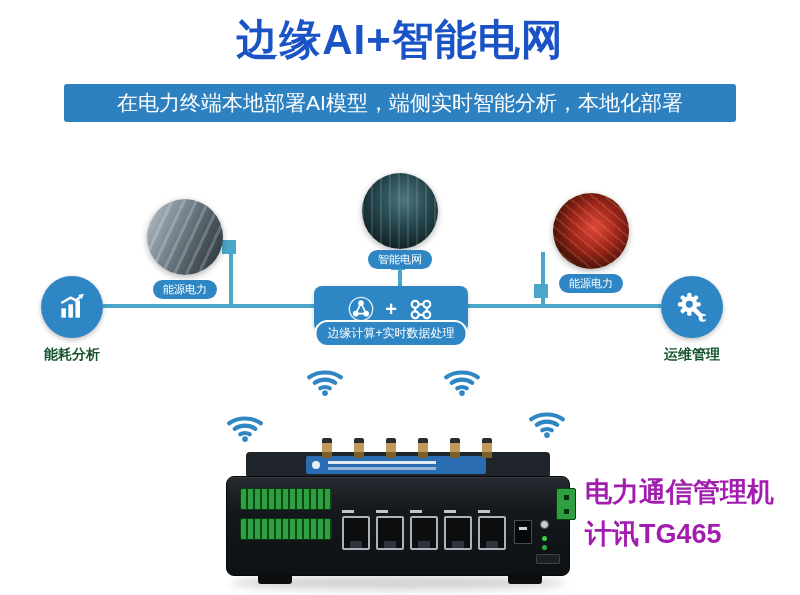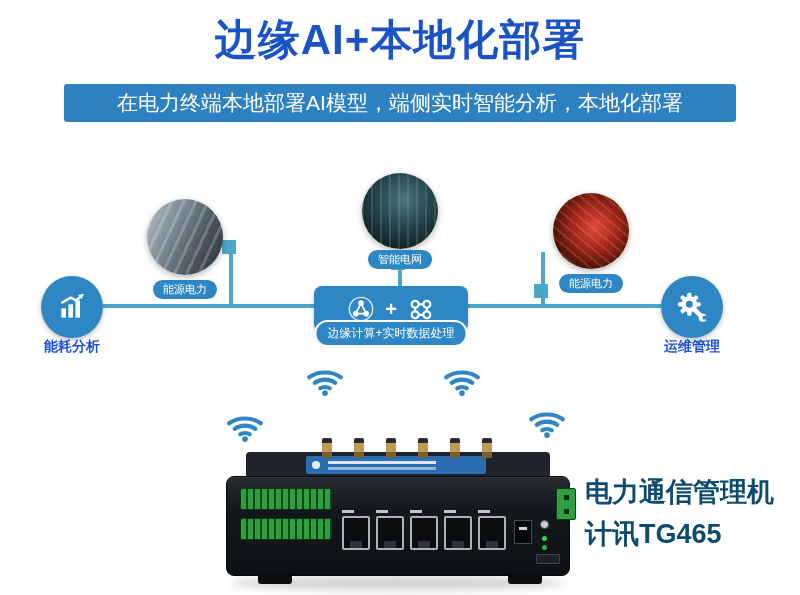--- a/index.html
+++ b/index.html
@@ -53,21 +53,21 @@
   }
   .plabel.tight { margin-top:-4px; position:relative; z-index:3; }
 
   
   .inode { position:absolute; width:62px; text-align:center; }
   .icircle {
     width:62px; height:62px; border-radius:50%; background:#2e86c4;
     display:flex; align-items:center; justify-content:center;
     box-shadow:0 2px 5px rgba(0,0,0,.25);
   }
-  .ilabel { margin-top:0; font-size:14px; font-weight:700; color:#1d4ed8; white-space:nowrap; }
+  .ilabel { margin-top:8px; font-size:14px; font-weight:700; color:#14532d; white-space:nowrap; }
 
   
   .cbox {
     position:absolute; left:314px; top:286px; width:154px; height:46px;
     background:#2e86c4; border-radius:8px;
     display:flex; align-items:center; justify-content:center; gap:10px;
     z-index:2; box-shadow:0 2px 5px rgba(0,0,0,.2);
   }
   .cplus { color:#fff; font-size:20px; font-weight:800; line-height:1; }
   .cicon { display:flex; }
@@ -157,29 +157,29 @@
     background:#07300d; box-shadow:0 14px 0 #07300d;
   }
   .r-foot {
     position:absolute; top:130px; width:34px; height:10px;
     background:#0b0d0f; border-radius:0 0 3px 3px;
   }
 
   
   .ptext {
     position:absolute; left:585px; top:472px;
-    font-size:27px; font-weight:700; color:#0c4a6e; line-height:1.55;
+    font-size:27px; font-weight:700; color:#a21caf; line-height:1.55;
   }
 </style>
 </head>
 <body>
 
 <div id="canvas">
 
-  <div class="title">边缘AI+本地化部署</div>
+  <div class="title">边缘AI+智能电网</div>
   <div class="banner">在电力终端本地部署AI模型，端侧实时智能分析，本地化部署</div>
 
   <div class="cline" style="left:103px;top:304px;width:211px;height:4px"></div>
   <div class="cline" style="left:468px;top:304px;width:193px;height:4px"></div>
   <div class="cline" style="left:229px;top:246px;width:4px;height:60px"></div>
   <div class="cline" style="left:398px;top:252px;width:4px;height:36px"></div>
   <div class="cline" style="left:541px;top:252px;width:4px;height:54px"></div>
   <div class="csq" style="left:222px;top:240px"></div>
   <div class="csq" style="left:391px;top:256px"></div>
   <div class="csq" style="left:534px;top:284px"></div>

